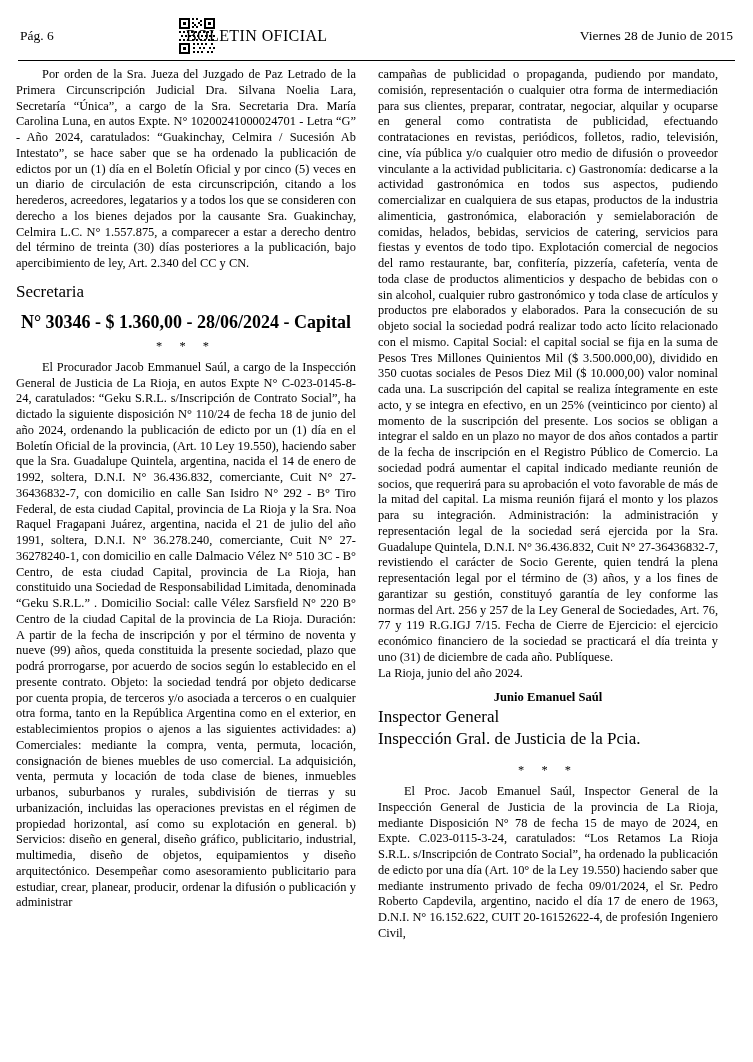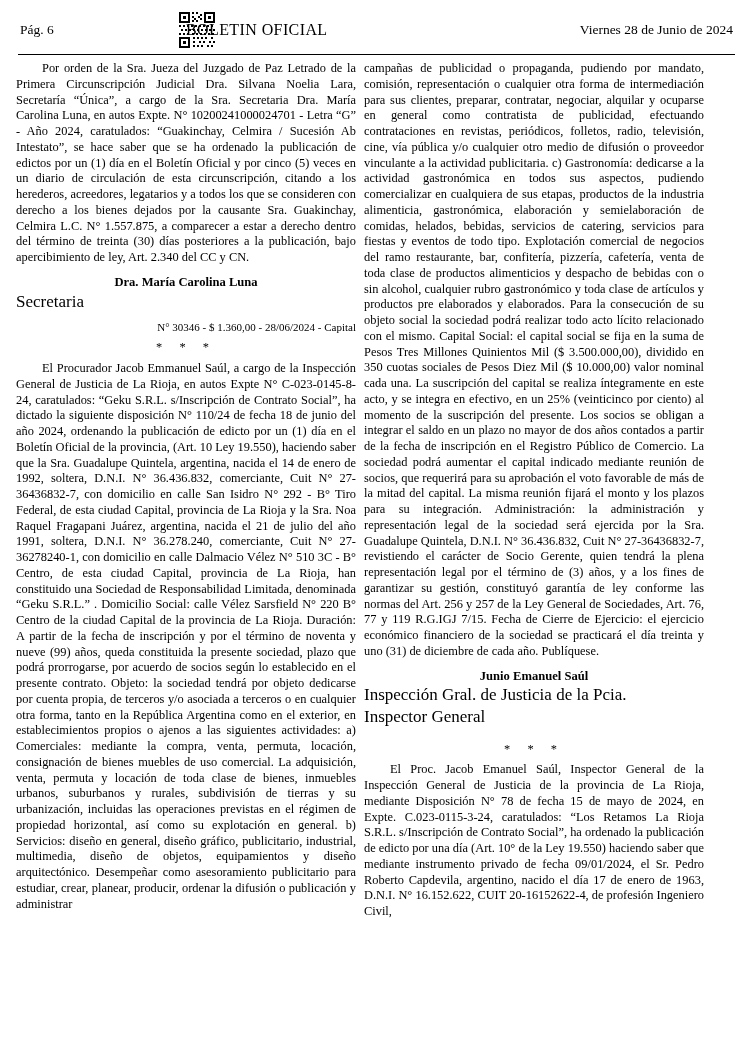--- a/index.html
+++ b/index.html
@@ -12,21 +12,21 @@
     height: 1062px;
     font-family: "Liberation Serif", serif;
     color: #000000;
     overflow: hidden;
   }
   .page {
     position: relative;
     width: 753px;
     height: 1062px;
     box-sizing: border-box;
-    padding: 10px 16px 8px 16px;
+    padding: 16px 16px 8px 16px;
   }
 
   
   .masthead {
     display: flex;
     align-items: center;
     justify-content: space-between;
     height: 40px;
     padding: 0 4px;
   }
@@ -54,21 +54,21 @@
   }
   .rule {
     border: 0;
     border-top: 1px solid #000;
     margin: 4px 2px 6px 2px;
   }
 
   
   .columns {
     display: flex;
-    gap: 8px;
+    gap: 22px;
     height: 985px;
   }
   .col {
     width: 340px;
     flex: 0 0 340px;
     font-size: 12.4px;
     line-height: 1.27;
     text-align: justify;
     text-justify: inter-word;
     hyphens: auto;
@@ -91,24 +91,24 @@
   .sign-name {
     text-align: center;
     font-weight: bold;
     font-size: 12.6px;
   }
   .sign-role {
     text-align: left;
     font-size: 17px;
   }
   .ref-line {
-    font-weight: normal;
-    font-size: 11px;
+    font-weight: bold;
+    font-size: 18px;
     text-indent: 0;
-    text-align: right;
+    text-align: center;
   }
   .stars {
     text-align: center;
     letter-spacing: 7px;
     font-size: 12.4px;
     text-indent: 0;
   }
 </style>
 </head>
 <body>
@@ -178,46 +178,46 @@
             <rect x="35" y="30" width="2" height="2"></rect>
           <rect x="15" y="34" width="2" height="2"></rect>
             <rect x="19" y="34" width="2" height="2"></rect>
             <rect x="23" y="34" width="2" height="2"></rect>
           <rect x="29" y="34" width="2" height="2"></rect>
             <rect x="33" y="34" width="2" height="2"></rect>
         </g>
       </svg>
     </div>
     <div class="masthead-center">BOLETIN OFICIAL</div>
-    <div class="masthead-right">Viernes 28 de Junio de 2024</div>
+    <div class="masthead-right">Viernes 28 de Junio de 2015</div>
   </div>
 
   <hr class="rule">
 
   <div class="columns">
 
     <div class="col">
       <p class="indent">Por orden de la Sra. Jueza del Juzgado de Paz Letrado de la Primera Circunscripción Judicial Dra. Silvana Noelia Lara, Secretaría “Única”, a cargo de la Sra. Secretaria Dra. María Carolina Luna, en autos Expte. N° 10200241000024701 - Letra “G” - Año 2024, caratulados: “Guakinchay, Celmira / Sucesión Ab Intestato”, se hace saber que se ha ordenado la publicación de edictos por un (1) día en el Boletín Oficial y por cinco (5) veces en un diario de circulación de esta circunscripción, citando a los herederos, acreedores, legatarios y a todos los que se consideren con derecho a los bienes dejados por la causante Sra. Guakinchay, Celmira L.C. N° 1.557.875, a comparecer a estar a derecho dentro del término de treinta (30) días posteriores a la publicación, bajo apercibimiento de ley, Art. 2.340 del CC y CN.</p>
       <div class="sp"></div>
-      <p class="sign-name">Dra. María Carolina Luna</p>
       <p class="sign-role">Secretaria</p>
       <div class="sp"></div>
       <p class="ref-line">N° 30346 - $ 1.360,00 - 28/06/2024 - Capital</p>
       <div class="sp-s"></div>
       <p class="stars">* * *</p>
       <div class="sp-s"></div>
       <p class="indent">El Procurador Jacob Emmanuel Saúl, a cargo de la Inspección General de Justicia de La Rioja, en autos Expte N° C-023-0145-8-24, caratulados: “Geku S.R.L. s/Inscripción de Contrato Social”, ha dictado la siguiente disposición N° 110/24 de fecha 18 de junio del año 2024, ordenando la publicación de edicto por un (1) día en el Boletín Oficial de la provincia, (Art. 10 Ley 19.550), haciendo saber que la Sra. Guadalupe Quintela, argentina, nacida el 14 de enero de 1992, soltera, D.N.I. N° 36.436.832, comerciante, Cuit N° 27-36436832-7, con domicilio en calle San Isidro N° 292 - B° Tiro Federal, de esta ciudad Capital, provincia de La Rioja y la Sra. Noa Raquel Fragapani Juárez, argentina, nacida el 21 de julio del año 1991, soltera, D.N.I. N° 36.278.240, comerciante, Cuit N° 27-36278240-1, con domicilio en calle Dalmacio Vélez N° 510 3C - B° Centro, de esta ciudad Capital, provincia de La Rioja, han constituido una Sociedad de Responsabilidad Limitada, denominada “Geku S.R.L.” . Domicilio Social: calle Vélez Sarsfield N° 220 B° Centro de la ciudad Capital de la provincia de La Rioja. Duración: A partir de la fecha de inscripción y por el término de noventa y nueve (99) años, queda constituida la presente sociedad, plazo que podrá prorrogarse, por acuerdo de socios según lo establecido en el presente contrato. Objeto: la sociedad tendrá por objeto dedicarse por cuenta propia, de terceros y/o asociada a terceros o en cualquier otra forma, tanto en la República Argentina como en el exterior, en establecimientos propios o ajenos a las siguientes actividades: a) Comerciales: mediante la compra, venta, permuta, locación, consignación de bienes muebles de uso comercial. La adquisición, venta, permuta y locación de toda clase de bienes, inmuebles urbanos, suburbanos y rurales, subdivisión de tierras y su urbanización, incluidas las operaciones previstas en el régimen de propiedad horizontal, así como su explotación en general. b) Servicios: diseño en general, diseño gráfico, publicitario, industrial, multimedia, diseño de objetos, equipamientos y diseño arquitectónico. Desempeñar como asesoramiento publicitario para estudiar, crear, planear, producir, ordenar la difusión o publicación y administrar</p>
     </div>
 
     <div class="col">
       <p class="flush">campañas de publicidad o propaganda, pudiendo por mandato, comisión, representación o cualquier otra forma de intermediación para sus clientes, preparar, contratar, negociar, alquilar y ocuparse en general como contratista de publicidad, efectuando contrataciones en revistas, periódicos, folletos, radio, televisión, cine, vía pública y/o cualquier otro medio de difusión o proveedor vinculante a la actividad publicitaria. c) Gastronomía: dedicarse a la actividad gastronómica en todos sus aspectos, pudiendo comercializar en cualquiera de sus etapas, productos de la industria alimenticia, gastronómica, elaboración y semielaboración de comidas, helados, bebidas, servicios de catering, servicios para fiestas y eventos de todo tipo. Explotación comercial de negocios del ramo restaurante, bar, confitería, pizzería, cafetería, venta de toda clase de productos alimenticios y despacho de bebidas con o sin alcohol, cualquier rubro gastronómico y toda clase de artículos y productos pre elaborados y elaborados. Para la consecución de su objeto social la sociedad podrá realizar todo acto lícito relacionado con el mismo. Capital Social: el capital social se fija en la suma de Pesos Tres Millones Quinientos Mil ($ 3.500.000,00), dividido en 350 cuotas sociales de Pesos Diez Mil ($ 10.000,00) valor nominal cada una. La suscripción del capital se realiza íntegramente en este acto, y se integra en efectivo, en un 25% (veinticinco por ciento) al momento de la suscripción del presente. Los socios se obligan a integrar el saldo en un plazo no mayor de dos años contados a partir de la fecha de inscripción en el Registro Público de Comercio. La sociedad podrá aumentar el capital indicado mediante reunión de socios, que requerirá para su aprobación el voto favorable de más de la mitad del capital. La misma reunión fijará el monto y los plazos para su integración. Administración: la administración y representación legal de la sociedad será ejercida por la Sra. Guadalupe Quintela, D.N.I. N° 36.436.832, Cuit N° 27-36436832-7, revistiendo el carácter de Socio Gerente, quien tendrá la plena representación legal por el término de (3) años, y a los fines de garantizar su gestión, constituyó garantía de ley conforme las normas del Art. 256 y 257 de la Ley General de Sociedades, Art. 76, 77 y 119 R.G.IGJ 7/15. Fecha de Cierre de Ejercicio: el ejercicio económico financiero de la sociedad se practicará el día treinta y uno (31) de diciembre de cada año. Publíquese.</p>
+      <p class="flush">La Rioja, junio del año 2024.</p>
       <div class="sp"></div>
       <p class="sign-name">Junio Emanuel Saúl</p>
+      <p class="sign-role">Inspector General</p>
       <p class="sign-role">Inspección Gral. de Justicia de la Pcia.</p>
-      <p class="sign-role">Inspector General</p>
       <div class="sp"></div>
       <div class="sp-s"></div>
       <p class="stars">* * *</p>
       <div class="sp-s"></div>
       <p class="indent">El Proc. Jacob Emanuel Saúl, Inspector General de la Inspección General de Justicia de la provincia de La Rioja, mediante Disposición N° 78 de fecha 15 de mayo de 2024, en Expte. C.023-0115-3-24, caratulados: “Los Retamos La Rioja S.R.L. s/Inscripción de Contrato Social”, ha ordenado la publicación de edicto por una día (Art. 10° de la Ley 19.550) haciendo saber que mediante instrumento privado de fecha 09/01/2024, el Sr. Pedro Roberto Capdevila, argentino, nacido el día 17 de enero de 1963, D.N.I. N° 16.152.622, CUIT 20-16152622-4, de profesión Ingeniero Civil,</p>
     </div>
 
   </div>
 </div>
 

